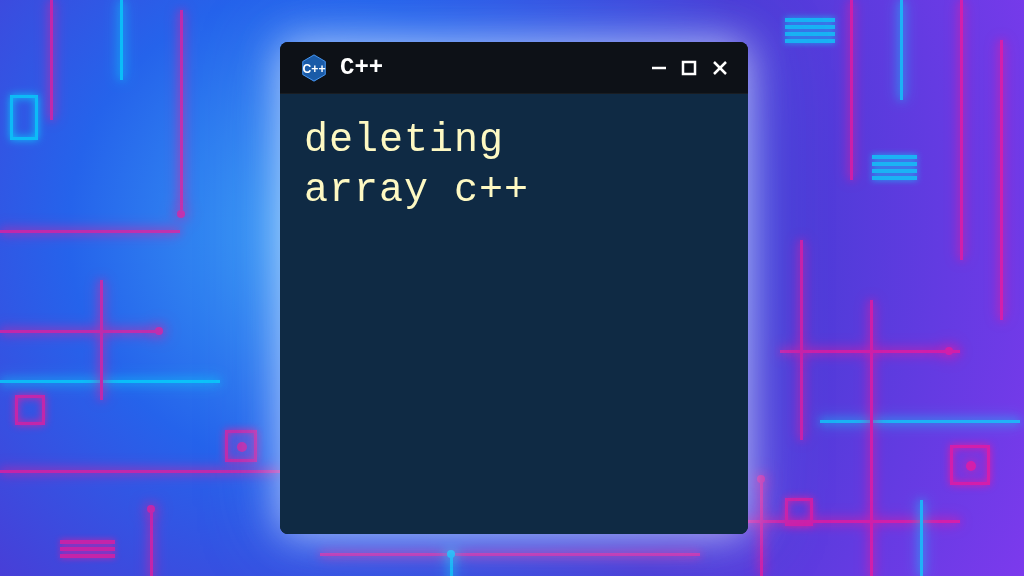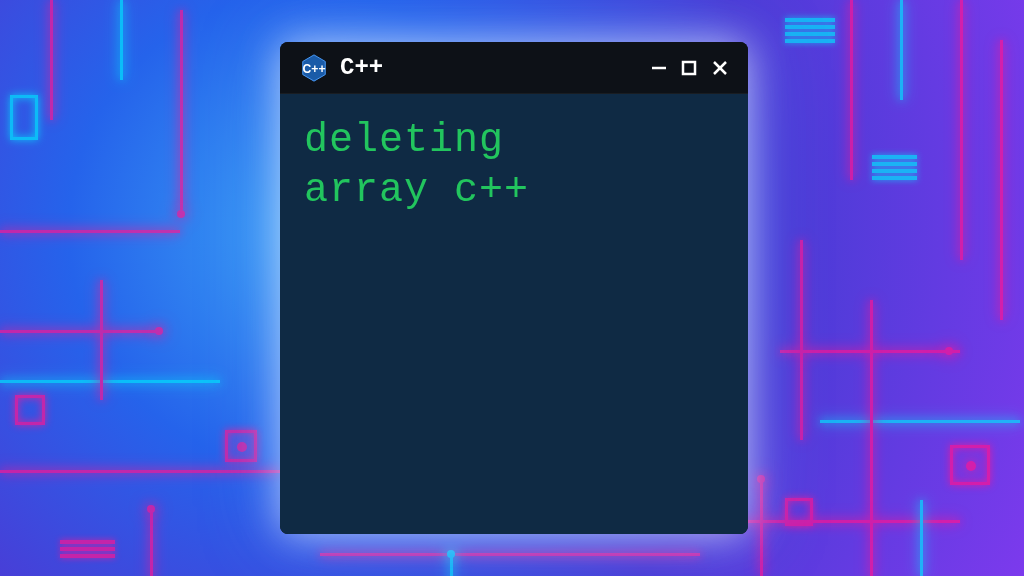--- a/index.html
+++ b/index.html
@@ -135,21 +135,21 @@
     }
     
     .window-body {
       flex: 1;
       background: #0f2a44;
       border-radius: 0 0 8px 8px;
       padding: 22px 24px;
     }
     
     .content-text {
-      color: #22c55e;
+      color: #fef9c3;
       font-size: 40px;
       font-family: 'Consolas', 'Courier New', monospace;
       line-height: 1.25;
       letter-spacing: 1px;
       white-space: pre-line;
     }
   </style>
 </head>
 <body>
 

